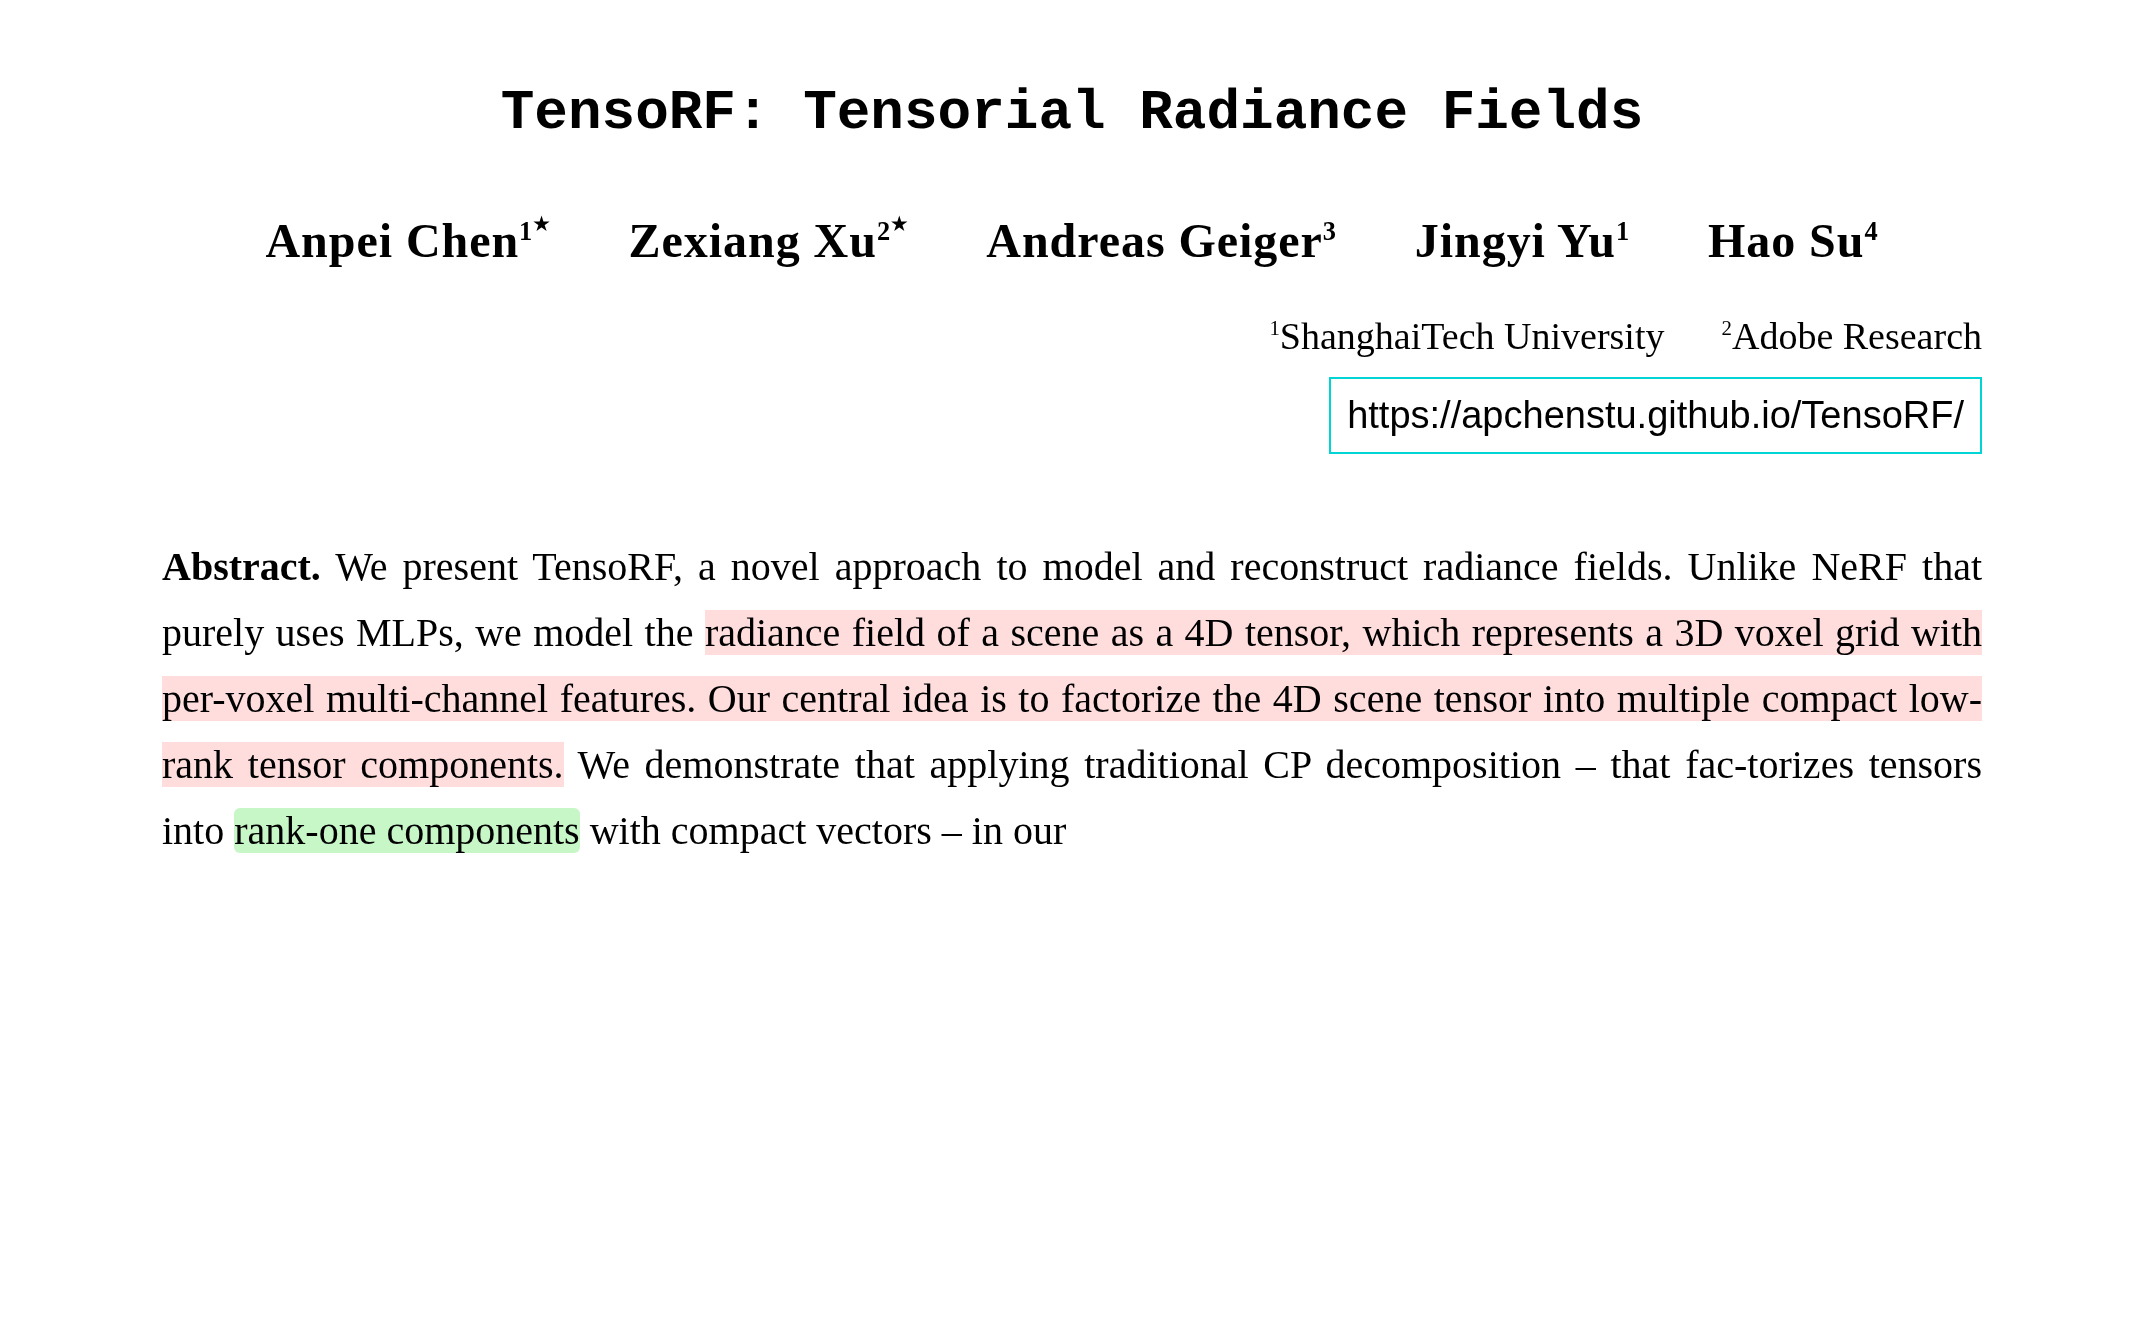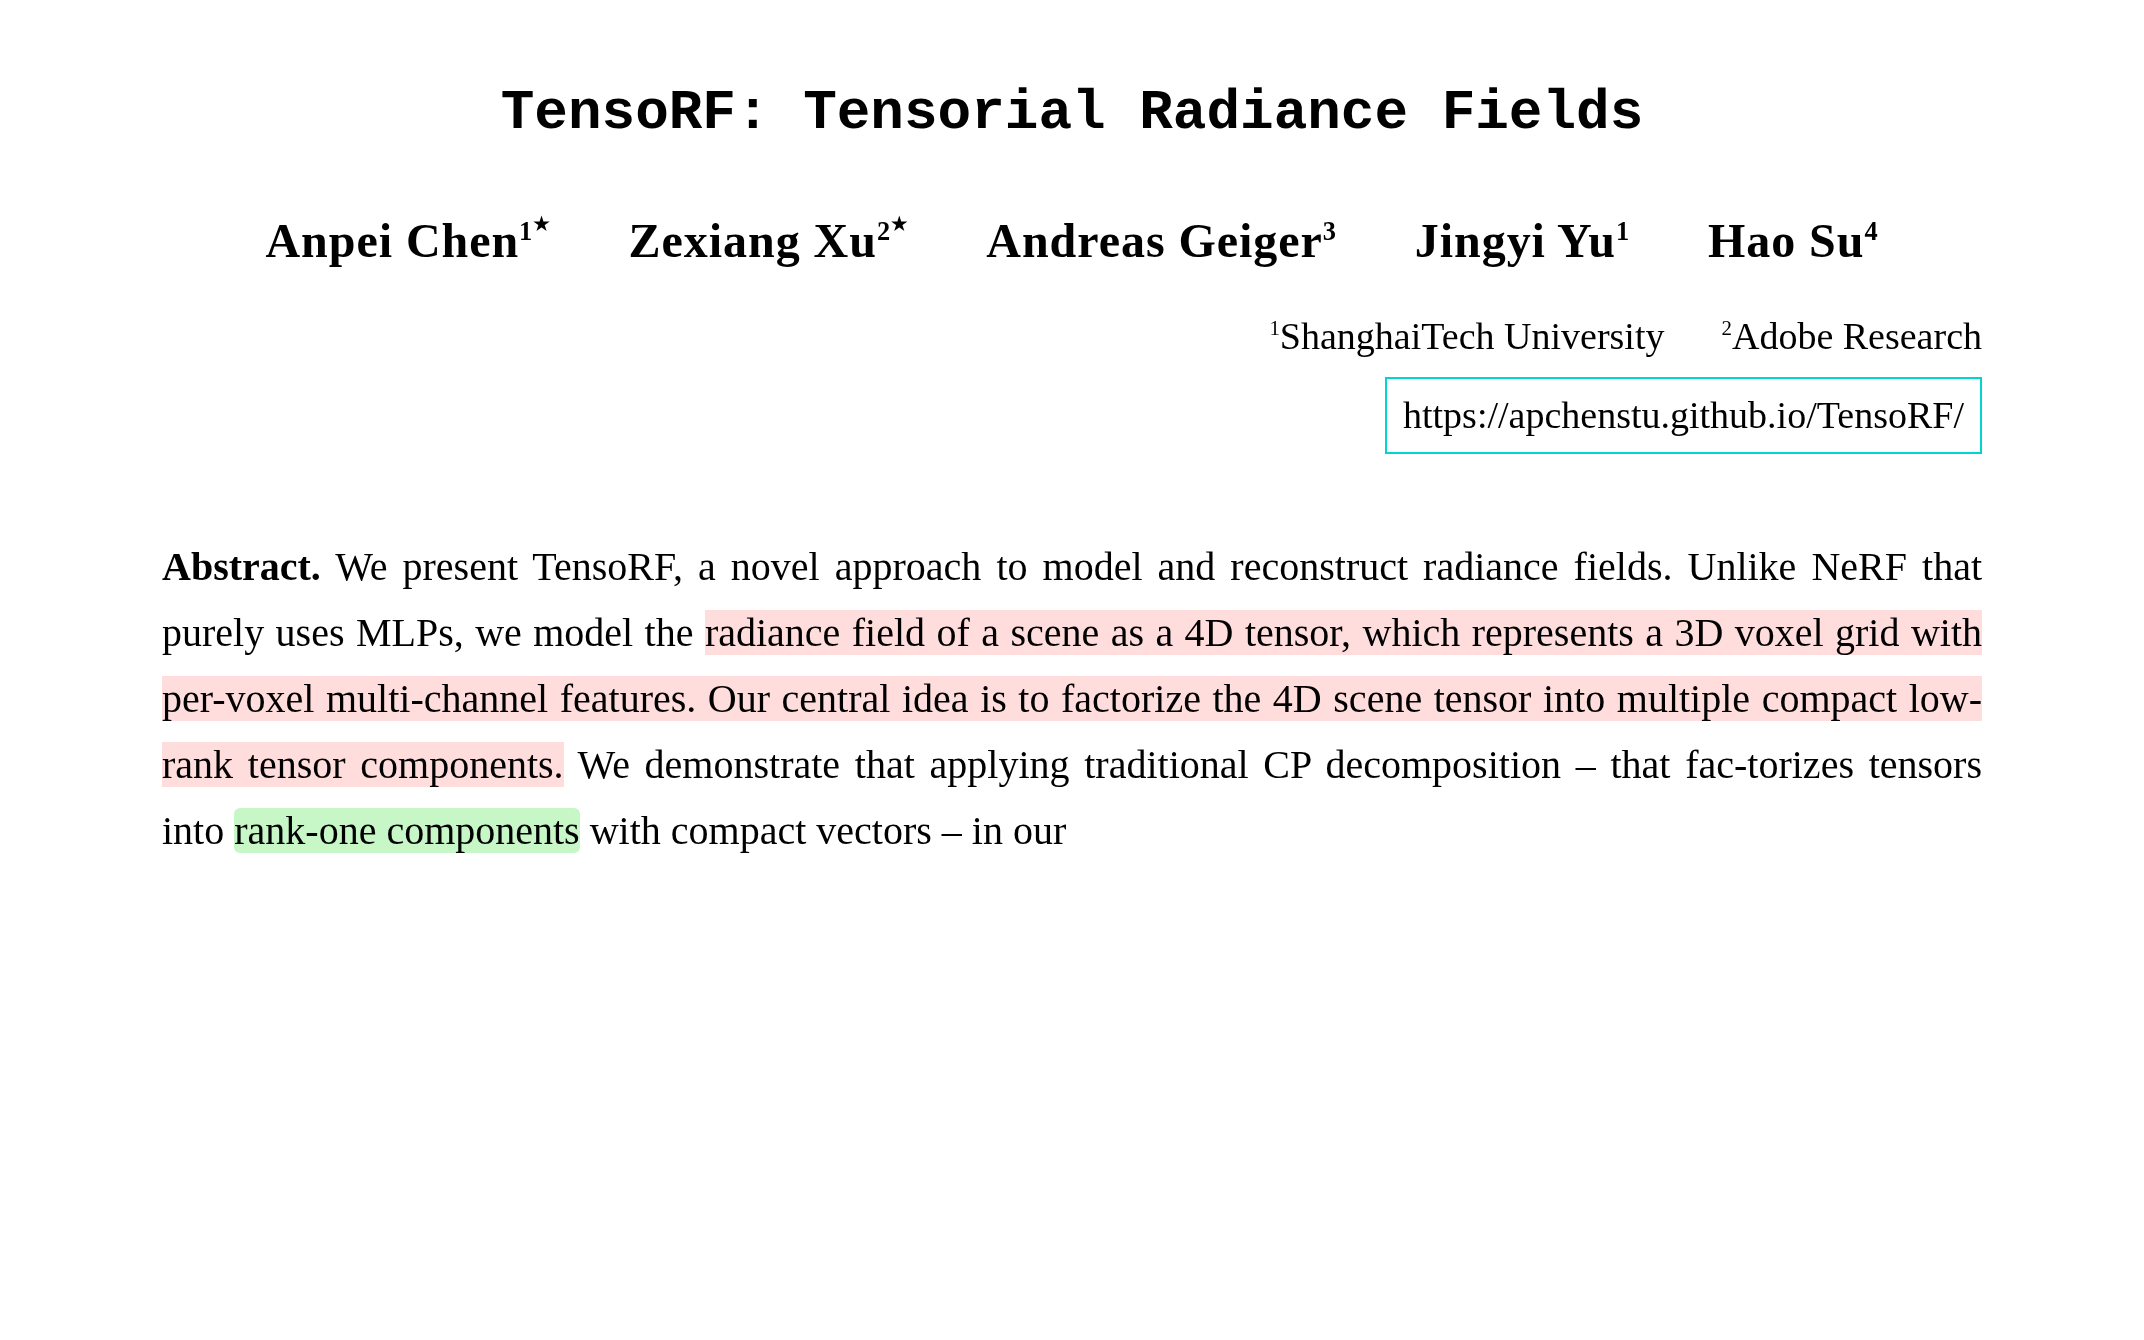--- a/index.html
+++ b/index.html
@@ -63,21 +63,21 @@
     .affiliation-line {
       display: block;
     }
 
     .url-box {
       display: inline-block;
       border: 2px solid #00d4d4;
       padding: 4px 16px;
       font-size: 38px;
       color: #000000;
-      font-family: Liberation Serif, serif;
+      font-family: Liberation Sans, sans-serif;
       margin-top: 8px;
       text-decoration: none;
     }
 
     .abstract-section {
       margin-top: 80px;
       font-size: 40px;
       line-height: 1.65;
       text-align: justify;
     }

